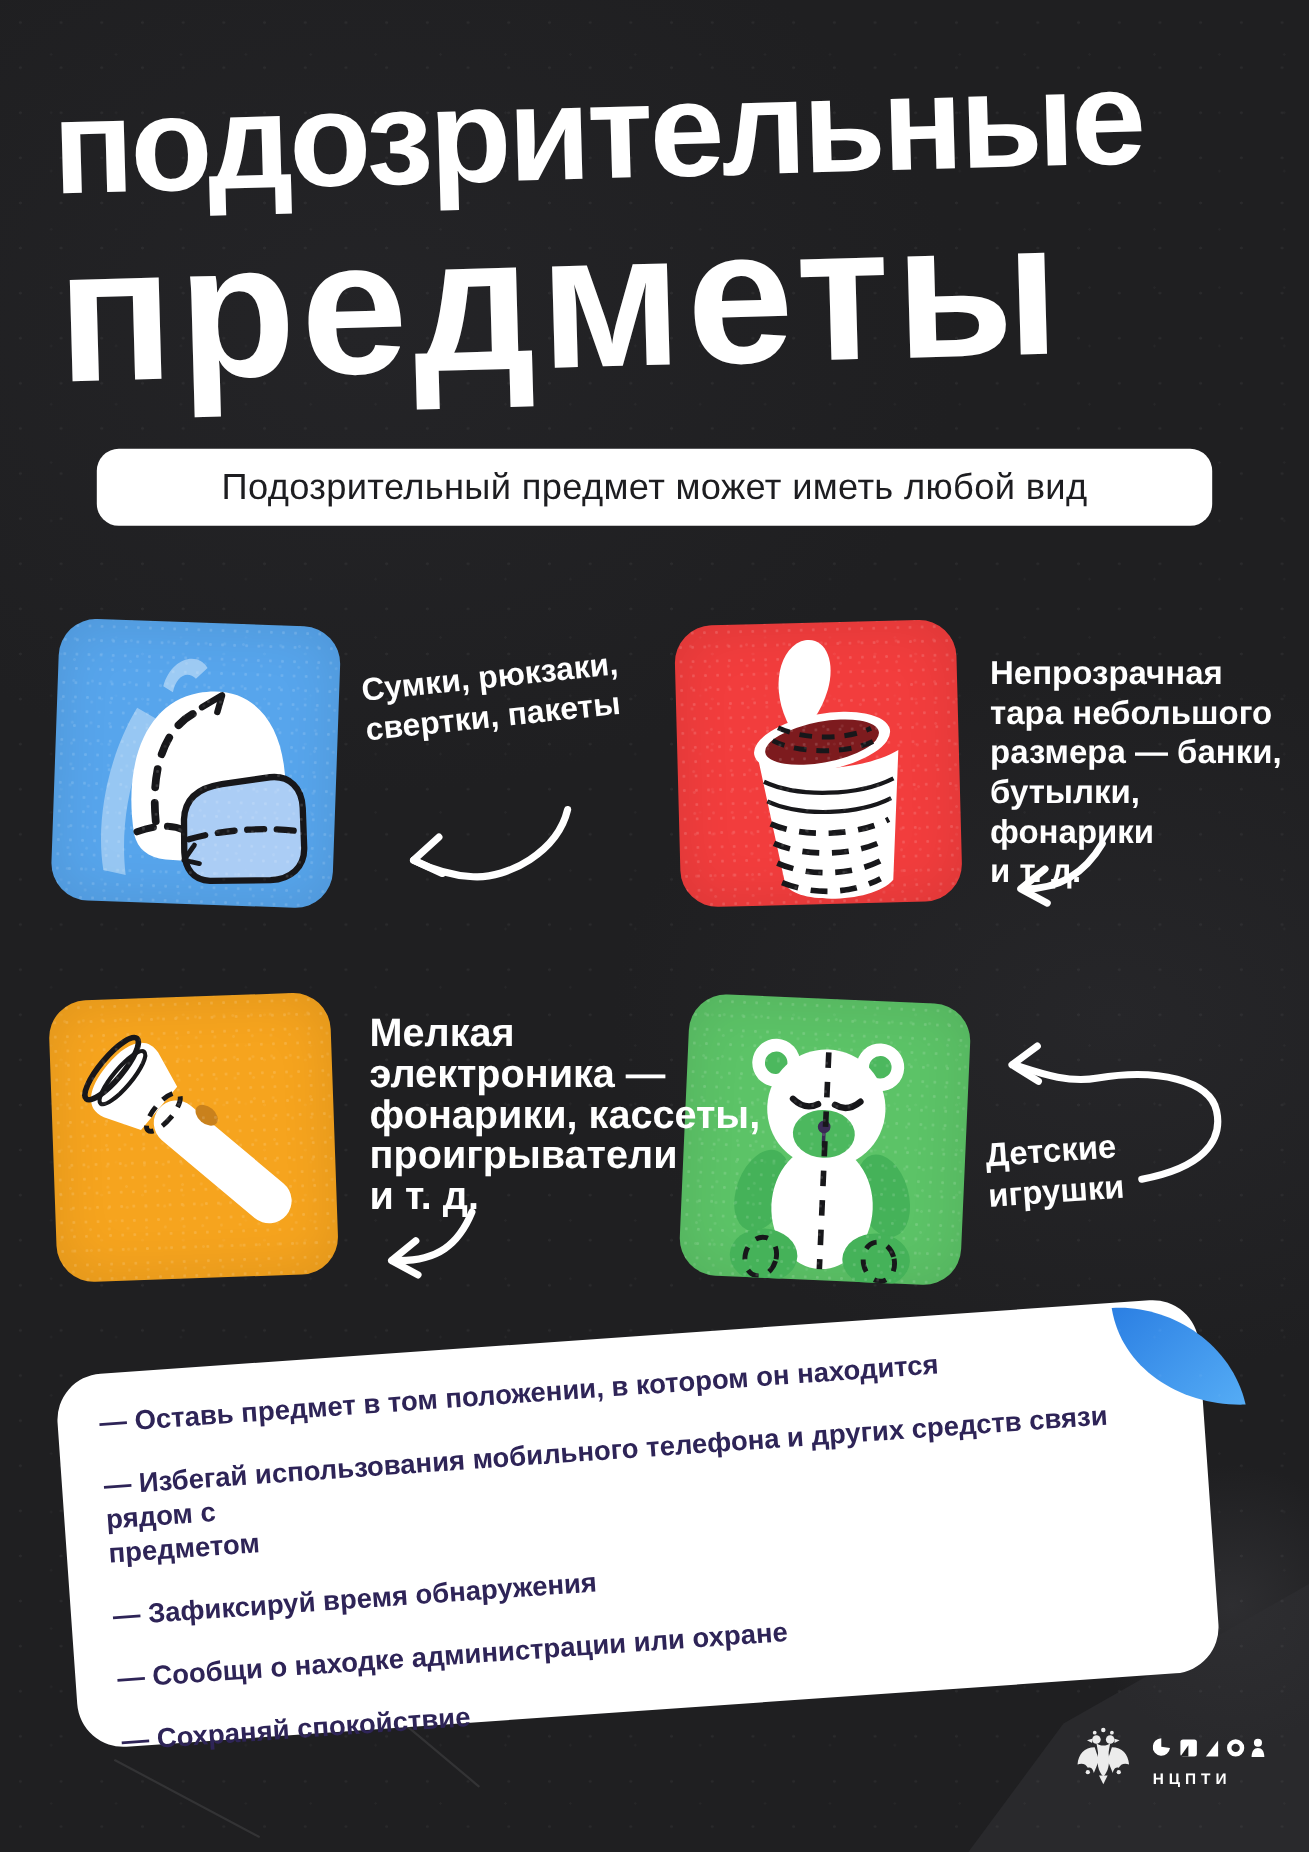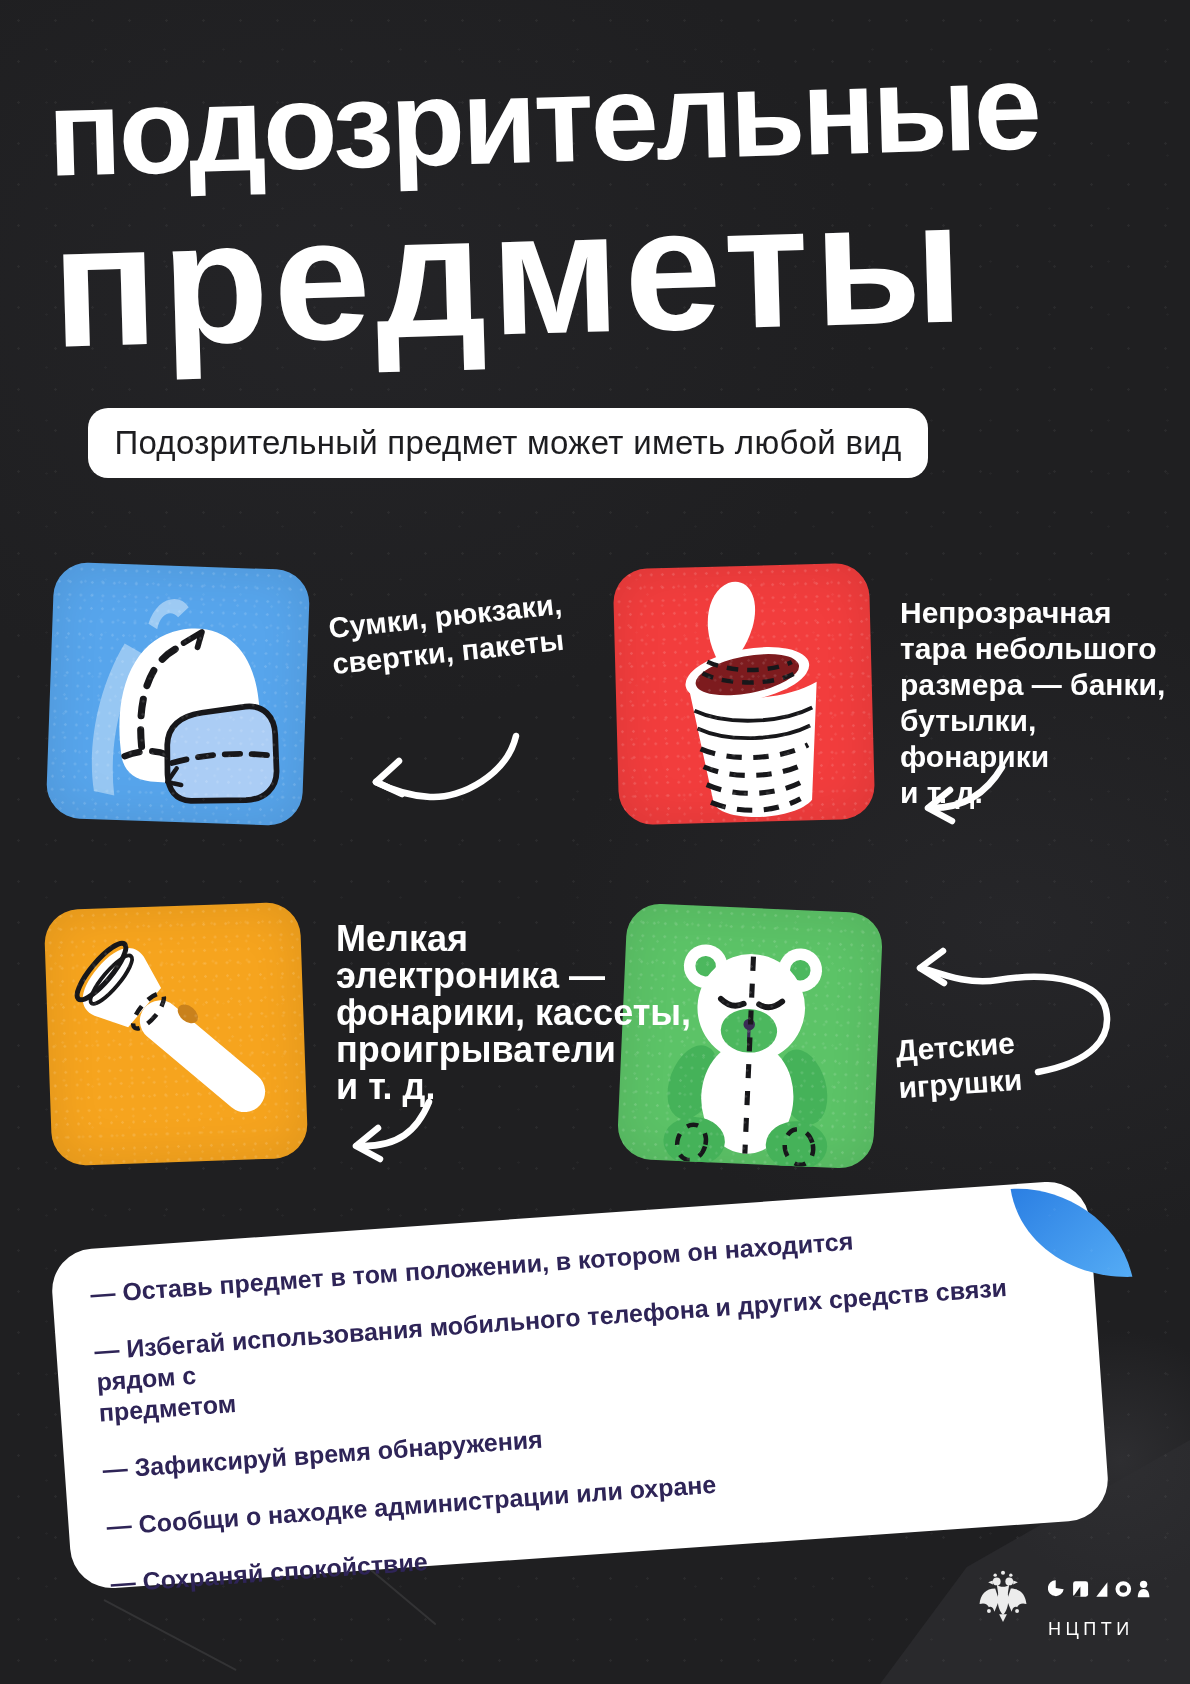--- a/index.html
+++ b/index.html
@@ -29,21 +29,21 @@
       radial-gradient(rgba(255,255,255,.9) 1px,transparent 1.4px),
       radial-gradient(rgba(255,255,255,.6) 1px,transparent 1.4px);
     background-size:37px 41px,59px 53px;background-position:0 0,17px 23px;
   }
   
   .title{position:absolute;left:50px;top:46px;color:#fff;transform:rotate(-1.6deg);}
   .title .l1{font-size:122px;font-weight:700;letter-spacing:-3px;line-height:148px;white-space:nowrap;}
   .title .l2{font-size:174px;font-weight:700;letter-spacing:5px;line-height:182px;margin-top:-12px;white-space:nowrap;}
   
   .subtitle-box{
-    position:absolute;left:88px;top:408px;width:840px;height:70px;border-radius:20px;
+    position:absolute;left:88px;top:408px;width:1014px;height:70px;border-radius:20px;
     background:#ffffff;display:flex;align-items:center;justify-content:center;
   }
   .subtitle-box span{font-size:33px;font-weight:500;color:#1d1d20;letter-spacing:.3px;white-space:nowrap;}
   
   .tile{position:absolute;width:256px;height:256px;border-radius:34px;box-shadow:inset 0 0 50px rgba(0,0,0,.10);}
   .tile::after{
     content:"";position:absolute;inset:0;border-radius:inherit;opacity:.16;pointer-events:none;
     background-image:
       radial-gradient(rgba(255,255,255,.85) 1px,transparent 1.4px),
       radial-gradient(rgba(255,255,255,.55) 1px,transparent 1.4px);
@@ -69,21 +69,21 @@
     background:#ffffff;transform:rotate(-4deg);
     display:flex;flex-direction:column;gap:26px;
     padding:30px 40px 0 38px;box-sizing:border-box;
   }
   .panel .item{font-size:25px;line-height:31px;font-weight:600;color:#2e2457;white-space:pre-line;}
   .petal{position:absolute;left:1010px;top:1184px;width:122px;height:98px;transform:rotate(-3deg);}
   
   .eagle{position:absolute;left:978px;top:1568px;width:50px;height:58px;}
   .org-logo{position:absolute;left:1048px;top:1580px;width:118px;color:#fff;}
   .org-logo .glyphs{display:block;width:112px;height:18px;}
-  .org-logo .name{display:block;margin-top:21px;font-size:18px;font-weight:400;letter-spacing:4.5px;}
+  .org-logo .name{display:block;margin-top:11px;font-size:14px;font-weight:700;letter-spacing:4.5px;}
 </style>
 </head>
 <body>
 
 <div class="poster">
 
   <div class="bg-corner-light"></div>
   <div class="bg-blob"></div>
   <div class="bg-scratch s1"></div>
   <div class="bg-scratch s2"></div>

